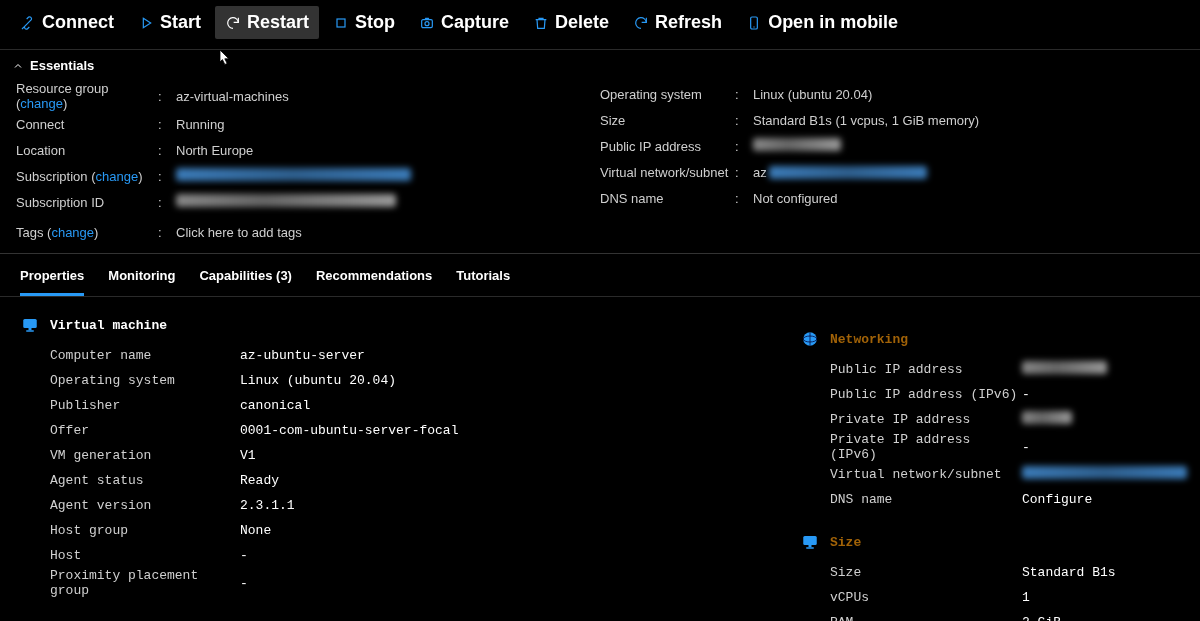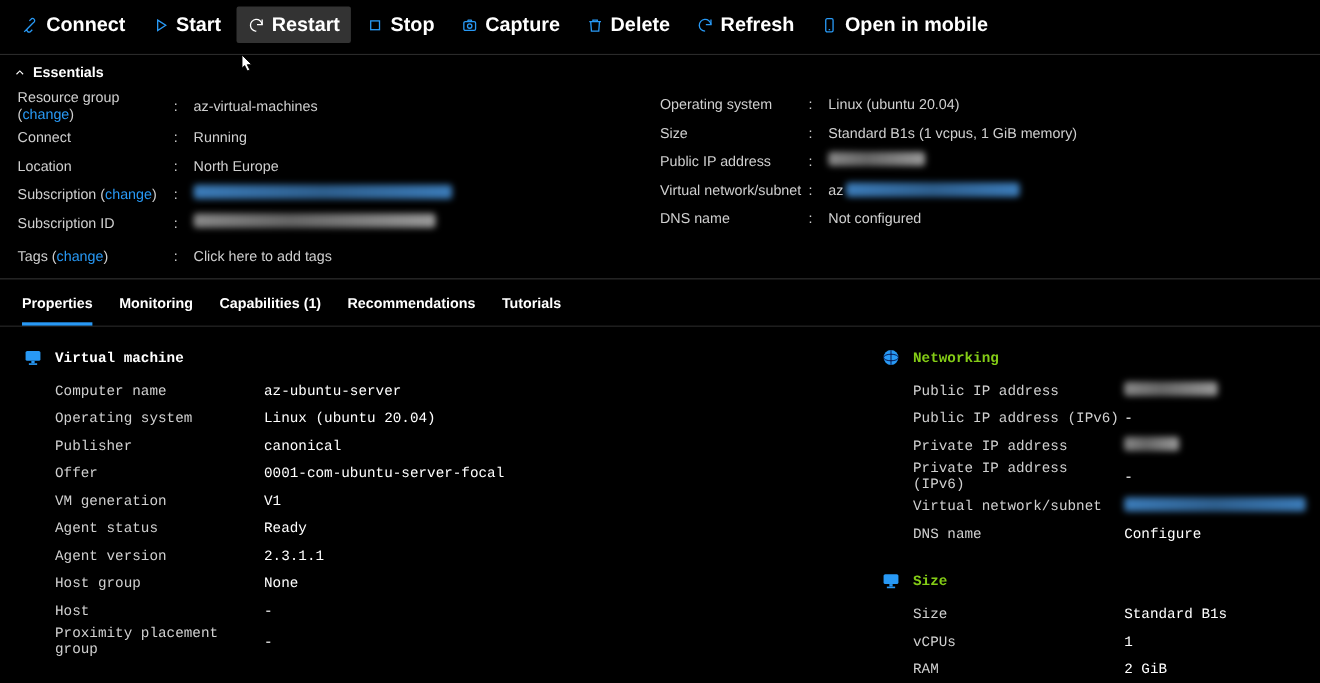--- a/index.html
+++ b/index.html
@@ -110,21 +110,21 @@
   .propcol.right { flex: 1; }
   .propbox { margin-bottom: 20px; font-family: Liberation Mono, monospace; }
   .propheader {
     display: flex;
     align-items: center;
     gap: 10px;
     font-weight: 700;
     color: #fff;
     margin-bottom: 8px;
   }
-  .propheader.link { color: #84cc16; }
+  .propheader.link { color: #a16207; margin-top: 14px; }
   .propheader .hicon {
     width: 20px; height: 20px;
     display: flex; align-items: center; justify-content: center;
   }
   .proprow {
     display: flex;
     align-items: center;
     min-height: 25px;
     padding-left: 30px;
   }
@@ -267,21 +267,21 @@
       <span class="lab">DNS name</span>
       <span class="colon">:</span>
       <span class="val link">Not configured</span>
     </div>
   </div>
 </div>
 
 <div class="tabs">
   <div class="tab active">Properties</div>
   <div class="tab">Monitoring</div>
-  <div class="tab">Capabilities (1)</div>
+  <div class="tab">Capabilities (3)</div>
   <div class="tab">Recommendations</div>
   <div class="tab">Tutorials</div>
 </div>
 
 <div class="props">
 
   <div class="propcol left">
     <div class="propbox">
       <div class="propheader">
         <span class="hicon">

